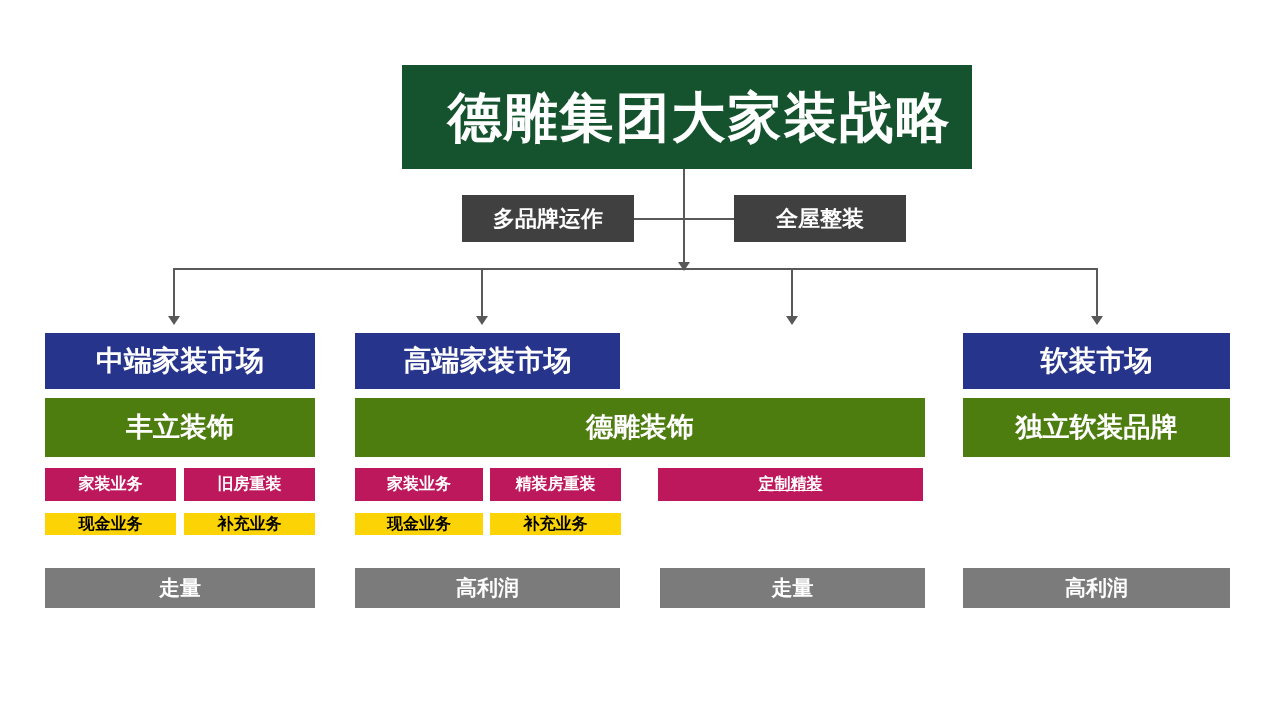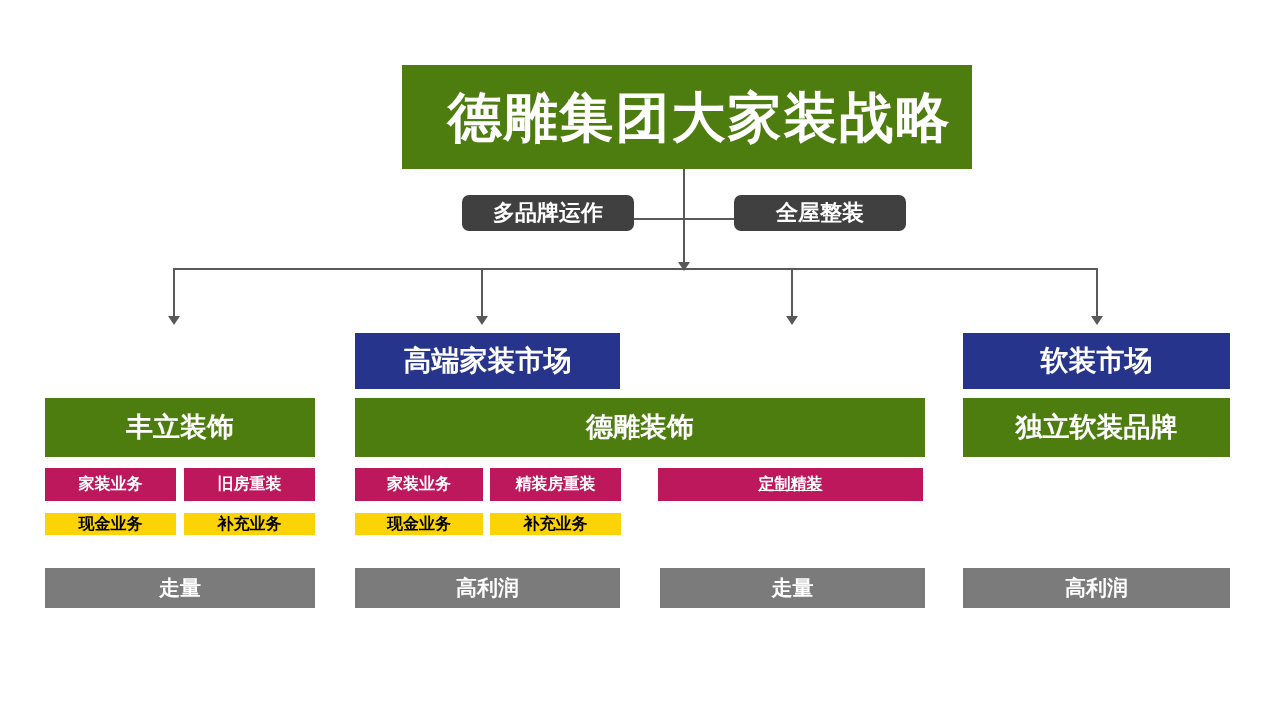--- a/index.html
+++ b/index.html
@@ -29,35 +29,34 @@
     text-align: center;
     line-height: 1.05;
     white-space: nowrap;
   }
   
   .title-box {
     left: 402px;
     top: 65px;
     width: 570px;
     height: 104px;
-    background: #4d7c0f;
+    background: #14532d;
     color: #ffffff;
     font-size: 54px;
     font-weight: bold;
     letter-spacing: 2px;
     padding-left: 25px;
   }
   
   .pill {
     background: #404040;
     color: #ffffff;
     font-size: 22px;
     font-weight: bold;
-    height: 36px;
-    border-radius: 7px;
+    height: 47px;
   }
   .pill-left  { left: 462px; top: 195px; width: 172px; }
   .pill-right { left: 734px; top: 195px; width: 172px; }
 
   
   .line {
     position: absolute;
     background: #595959;
   }
   .v-line { width: 2px; }
@@ -140,20 +139,21 @@
 
   <div class="line v-line" style="left:481px; top:268px; height:50px;"></div>
   <div class="arrow-down" style="left:476px; top:316px;"></div>
 
   <div class="line v-line" style="left:791px; top:268px; height:50px;"></div>
   <div class="arrow-down" style="left:786px; top:316px;"></div>
 
   <div class="line v-line" style="left:1096px; top:268px; height:50px;"></div>
   <div class="arrow-down" style="left:1091px; top:316px;"></div>
 
+  <div class="box col-head" style="left:45px; width:270px;">中端家装市场</div>
 
   <div class="box brand" style="left:45px; width:270px;">丰立装饰</div>
 
   <div class="box chip" style="left:45px; width:131px;">家装业务</div>
   <div class="box chip" style="left:184px; width:131px;">旧房重装</div>
 
   <div class="box biz" style="left:45px; width:131px;">现金业务</div>
   <div class="box biz" style="left:184px; width:131px;">补充业务</div>
 
   <div class="box outcome" style="left:45px; width:270px;">走量</div>

